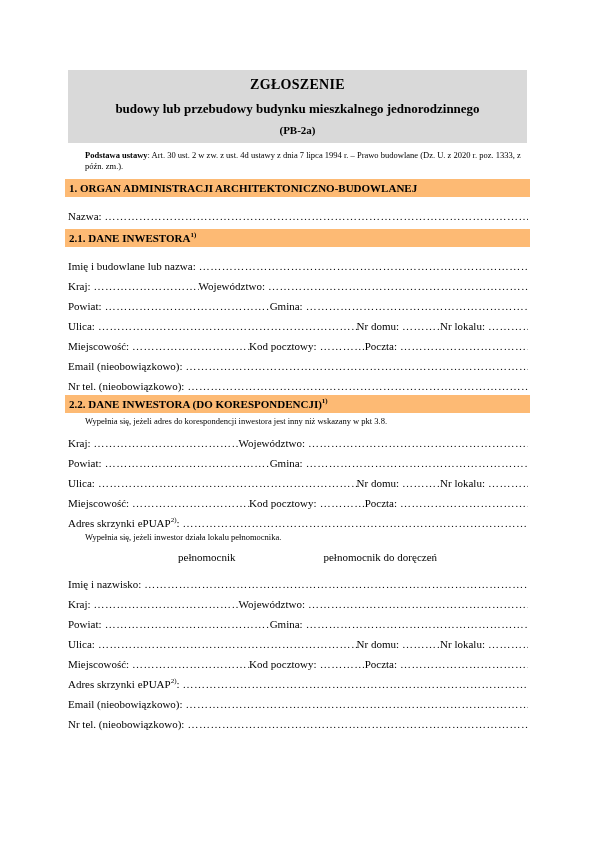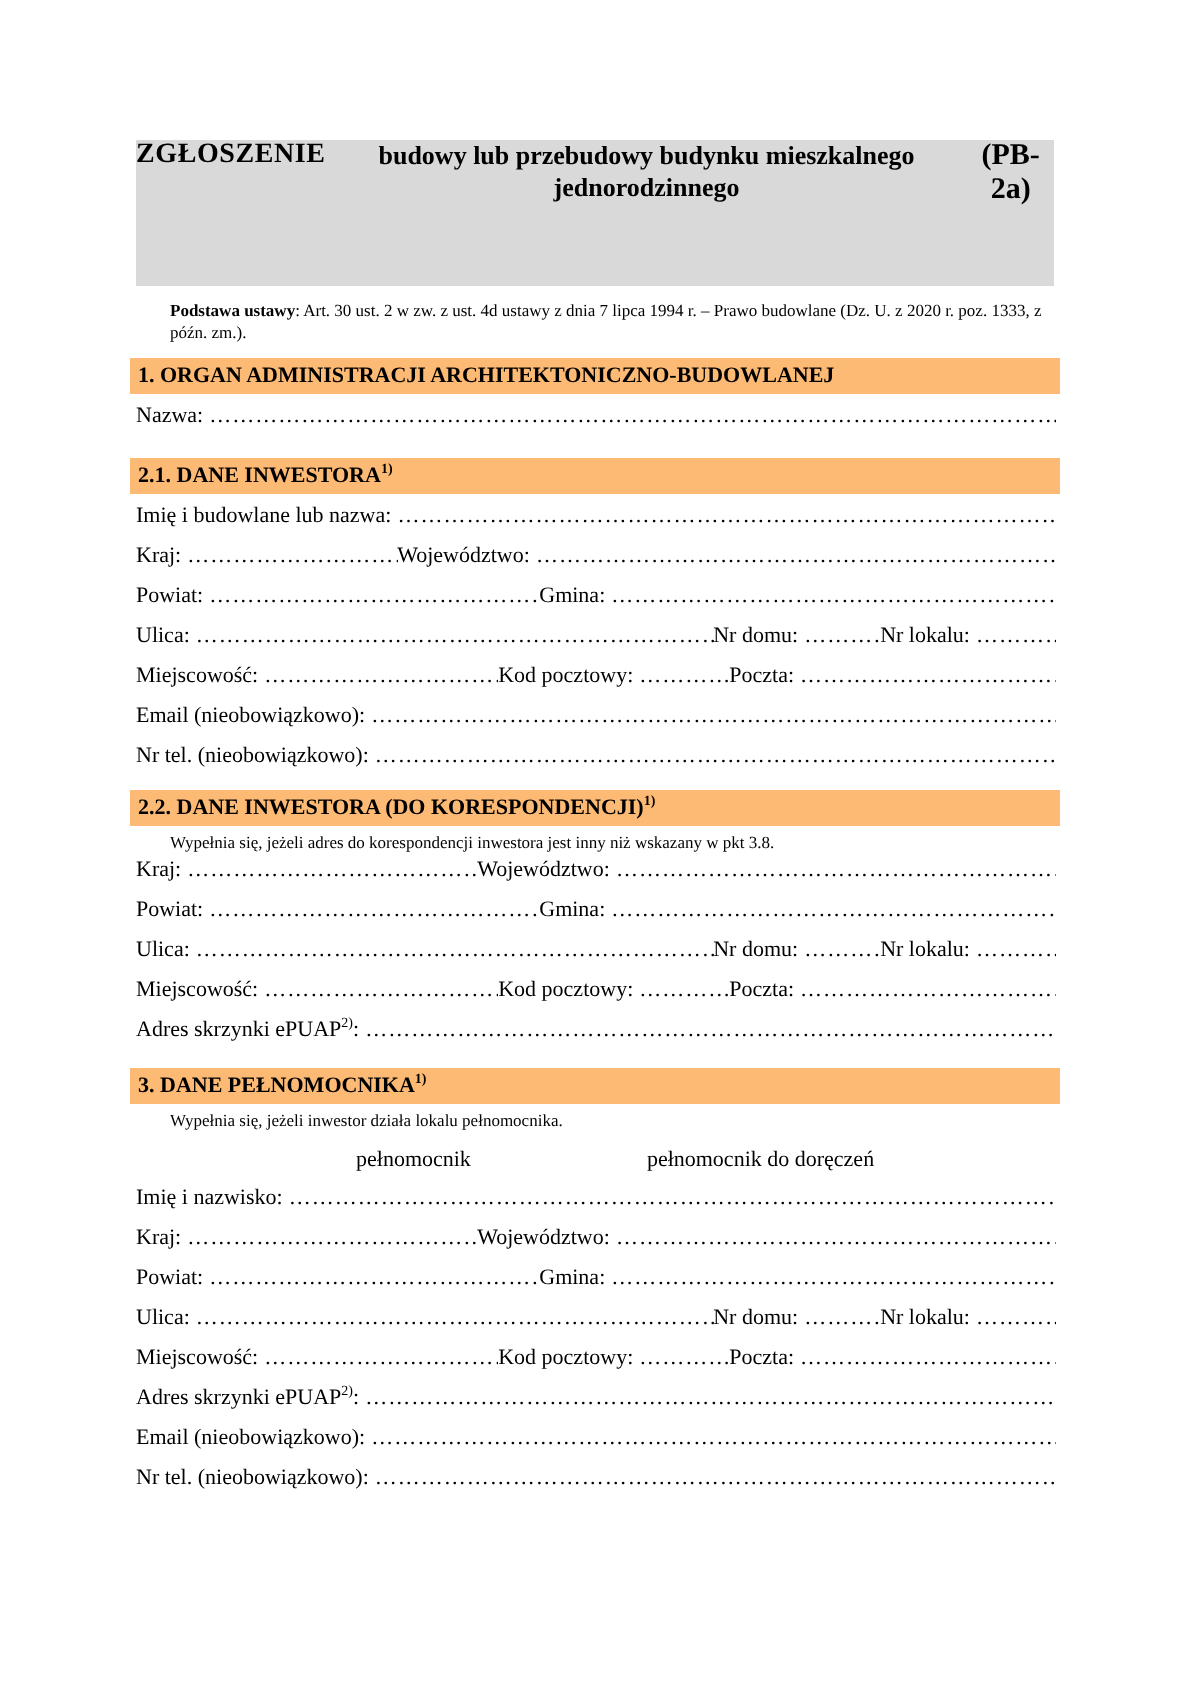--- a/index.html
+++ b/index.html
@@ -9,46 +9,46 @@
     background:#ffffff;
     font-family:"Liberation Serif","DejaVu Serif",serif;
     color:#000000;
     overflow:hidden;
   }
   .content{position:absolute;left:65px;top:70px;width:465px;}
   .title-box{
     background:#d9d9d9;
     margin:0 3px;
     height:73px;
-    display:flex;justify-content:space-evenly;
+    display:flex;flex-direction:column;justify-content:space-evenly;
     text-align:center;font-weight:bold;
   }
   .title-main{font-size:14px;letter-spacing:.3px;}
   .title-sub{font-size:13px;}
-  .title-code{font-size:15px;}
+  .title-code{font-size:11px;}
   .legal{
     margin:7px 0 0 20px;
     font-size:8.5px;line-height:11px;
     width:445px;
   }
   .legal b{font-weight:bold;}
   .bar{
     background:#fdba74;
     height:18px;line-height:18px;
     font-weight:bold;font-size:11px;
     padding-left:4px;
     margin-top:7px;
   }
   .bar sup,.lbl sup{font-size:7px;line-height:0;}
   .note{
     margin:3px 0 2px 20px;
     font-size:8.5px;line-height:11px;
   }
   .row{
-    display:flex;align-items:flex-start;
+    display:flex;align-items:flex-end;
     height:20px;
     font-size:11px;
     padding:0 2px 0 3px;
     margin-top:0;
   }
   .rows-start{margin-top:5px;}
   .lbl{white-space:nowrap;flex:0 0 auto;}
   .dots{
     overflow:hidden;white-space:nowrap;
     letter-spacing:.5px;
@@ -165,21 +165,20 @@
       <span class="lbl">Kod pocztowy:</span>
       <span class="dots w45">……………………………………………………………………………………………………………………………………………………………………………………………………………………………………………………………………………………………………………………</span>
       <span class="lbl">Poczta:</span>
       <span class="dots grow">……………………………………………………………………………………………………………………………………………………………………………………………………………………………………………………………………………………………………………………</span>
     </div>
     <div class="row">
       <span class="lbl"><span>Adres skrzynki ePUAP</span><sup>2)</sup><span>:</span></span>
       <span class="dots grow">……………………………………………………………………………………………………………………………………………………………………………………………………………………………………………………………………………………………………………………</span>
     </div>
 
-    <div class="bar mt5"><span>3. DANE PEŁNOMOCNIKA</span><sup>1)</sup></div>
     <div class="note">Wypełnia się, jeżeli inwestor działa lokalu pełnomocnika.</div>
 
     <div class="cols">
       <span class="col1">pełnomocnik</span>
       <span class="col2">pełnomocnik do doręczeń</span>
     </div>
 
     <div class="row rows-start">
       <span class="lbl">Imię i nazwisko:</span>
       <span class="dots grow">……………………………………………………………………………………………………………………………………………………………………………………………………………………………………………………………………………………………………………………</span>

